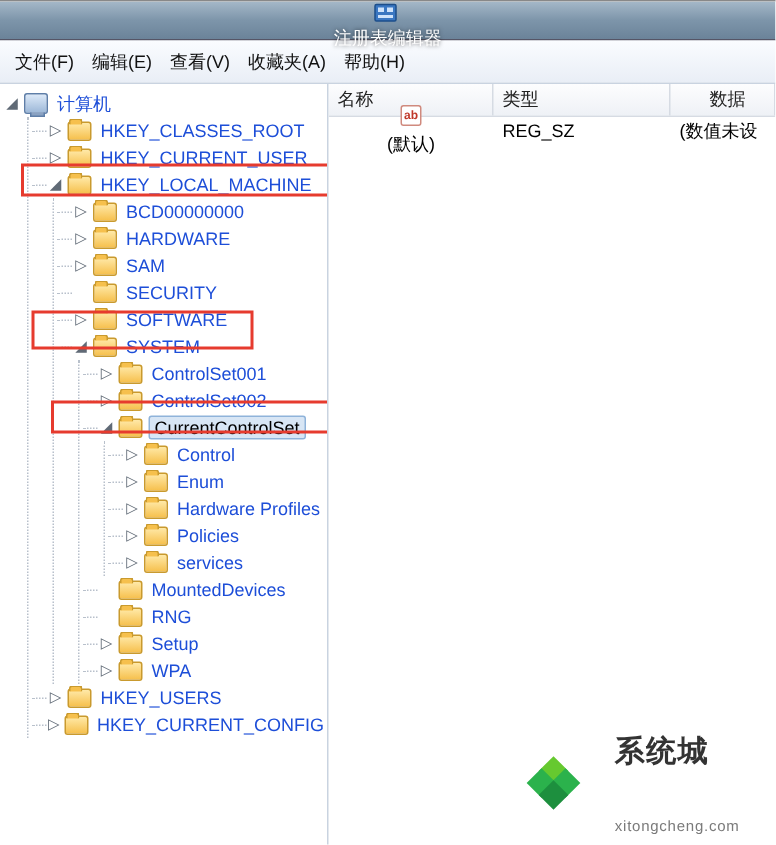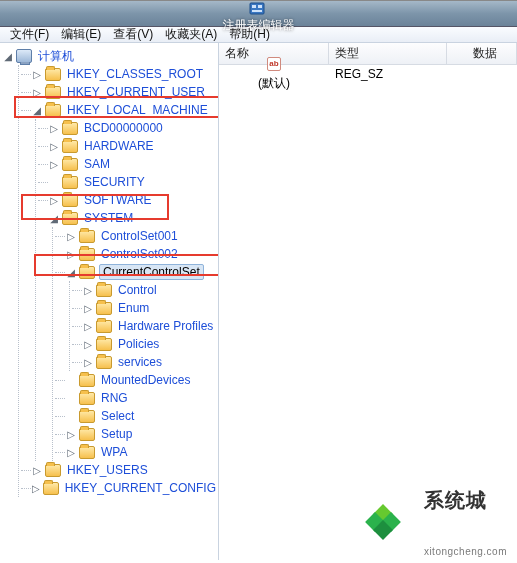--- a/index.html
+++ b/index.html
@@ -23,21 +23,21 @@
     text-shadow: 0 0 3px rgba(0,0,0,0.6);
     border-bottom: 1px solid #556;
     flex-direction: column;
   }
   .titlebar-icon {
     width: 16px; height: 16px;
     margin-right: 4px;
     display: inline-block;
   }
   .menubar {
-    height: 16px;
+    height: 29px;
     background: linear-gradient(to bottom, #fafcff, #e9eef6);
     display: flex;
     align-items: center;
     padding: 0 4px;
     border-bottom: 1px solid #c9d3e0;
     font-size: 12px;
     color: #111;
   }
   .menubar span { padding: 2px 6px; cursor: default; }
   .content {
@@ -170,21 +170,21 @@
     content:""; position:absolute; top:9px; left:0; width:10px; border-top:1px dotted #b8c0cb;
   }
   
   .redbox {
     position:absolute;
     border:2px solid #e63b2e;
     pointer-events:none;
   }
   
   .watermark {
-    position:absolute; right:10px; bottom:6px;
+    position:absolute; right:24px; bottom:6px;
     display:flex; align-items:center; gap:24px;
     font-family:"Microsoft YaHei",sans-serif;
     color:#333;
   }
   .wm-logo {
     width:34px;height:34px;position:relative;
   }
   .wm-logo .d{
     position:absolute;width:14px;height:14px;transform:rotate(45deg);
   }
@@ -386,28 +386,20 @@
                       <div class="row">
                         <span class="connector"></span>
                         <span class="toggle blank">·</span>
                         <span class="folder-icon"></span>
                         <span class="label">RNG</span>
                       </div>
                     </div>
                   <div class="node">
                       <div class="row">
                         <span class="connector"></span>
-                        <span class="toggle blank">·</span>
-                        <span class="folder-icon"></span>
-                        <span class="label">Select</span>
-                      </div>
-                    </div>
-                  <div class="node">
-                      <div class="row">
-                        <span class="connector"></span>
                         <span class="toggle">▷</span>
                         <span class="folder-icon"></span>
                         <span class="label">Setup</span>
                       </div>
                     </div>
                   <div class="node">
                       <div class="row">
                         <span class="connector"></span>
                         <span class="toggle">▷</span>
                         <span class="folder-icon"></span>
@@ -452,20 +444,21 @@
       <div class="col col-name">名称</div>
       <div class="col col-type">类型</div>
       <div class="col col-data">数据</div>
     </div>
     <div class="list-row">
       <div class="cell cell-name">
         <span class="ab-icon">ab</span>
         <span>(默认)</span>
       </div>
       <div class="cell cell-type">REG_SZ</div>
+      <div class="cell cell-data">(数值未设</div>
     </div>
   </div>
 </div>
 
 <div class="watermark">
   <div class="wm-logo">
     <div class="d d1"></div>
       <div class="d d2"></div>
       <div class="d d3"></div>
       <div class="d d4"></div>

